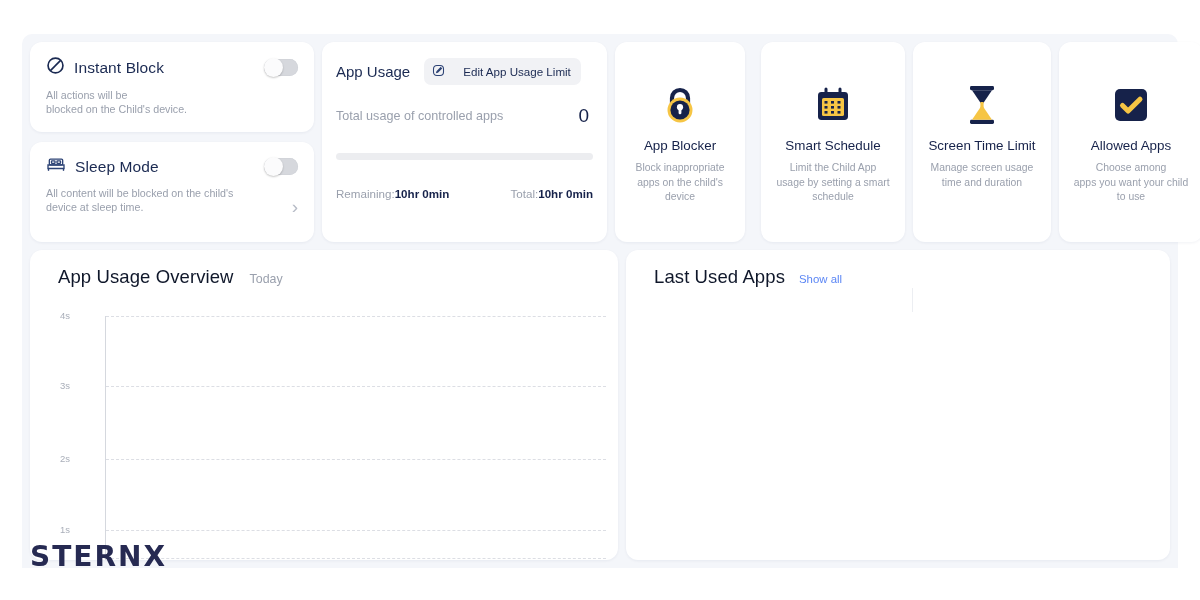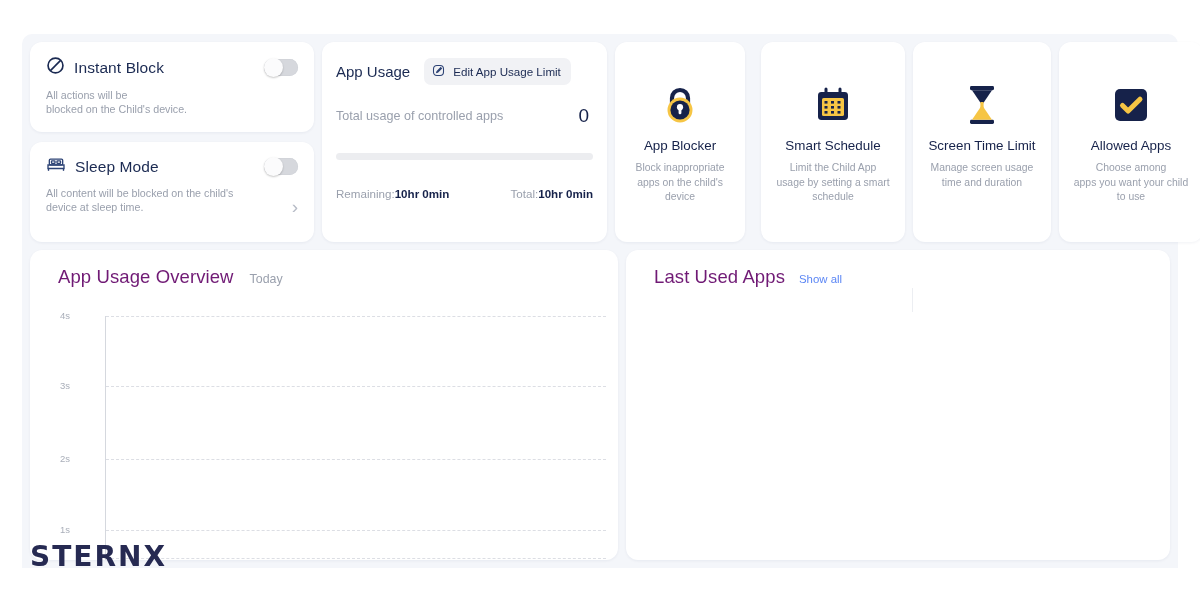--- a/index.html
+++ b/index.html
@@ -43,21 +43,21 @@
   }
   .chev{
     position:absolute;right:16px;bottom:26px;color:#b6bbc6;font-size:19px;
     font-weight:300;line-height:1;
   }
   
   .usage-card{left:300px;top:0;width:285px;height:200px;}
   .usage-head{display:flex;align-items:center;padding:16px 14px 0 14px;}
   .usage-title{font-size:15px;color:#1b2a52;}
   .edit-btn{
-    margin-left:14px;display:flex;align-items:center;gap:7px;
+    margin-left:14px;display:flex;align-items:center;gap:17px;
     background:#f1f2f5;border-radius:7px;padding:5px 10px 5px 7px;
     font-size:11.6px;color:#1b2a52;cursor:pointer;
   }
   .usage-row{
     display:flex;align-items:center;justify-content:space-between;
     padding:20px 14px 0 14px;
   }
   .usage-label{font-size:12.6px;color:#9aa0ad;}
   .usage-value{font-size:19px;color:#16224a;font-weight:400;padding-right:4px;}
   .progress{
@@ -73,21 +73,21 @@
   .feat{top:0;width:130px;height:200px;display:flex;flex-direction:column;align-items:center;}
   .feat-icon{margin-top:40px;height:46px;display:flex;align-items:center;justify-content:center;}
   .feat-title{margin-top:10px;font-size:13.4px;color:#16224a;text-align:left;padding:0 6px;}
   .feat-desc{margin-top:8px;font-size:10.4px;line-height:14.5px;color:#9aa0ad;text-align:center;padding:0 10px;}
   
   .bottom-row{position:absolute;left:0;top:216px;width:1156px;height:310px;}
   .panel{position:absolute;top:0;background:#fff;border-radius:12px;box-shadow:0 1px 3px rgba(20,33,78,.06);height:310px;overflow:hidden;}
   .panel-chart{left:8px;width:588px;}
   .panel-apps{left:604px;width:544px;}
   .panel-head{display:flex;align-items:baseline;padding:16px 0 0 28px;}
-  .panel-title{font-size:18.5px;color:#701a75;letter-spacing:.1px;}
+  .panel-title{font-size:18.5px;color:#0f172a;letter-spacing:.1px;}
   .panel-sub{margin-left:16px;font-size:12.4px;color:#9aa0ad;}
   .panel-link{margin-left:14px;font-size:11.4px;color:#5b86f5;cursor:pointer;}
   
   .chart{position:absolute;left:0;top:56px;width:588px;height:254px;}
   .yaxis{
     position:absolute;left:75px;top:10px;width:1px;height:244px;background:#d5d8de;
   }
   .gridline{position:absolute;left:76px;height:0;border-top:1px dashed #dcdee4;}
   .ytick{
     position:absolute;font-size:9.5px;color:#a9aeb9;text-align:left;width:40px;

